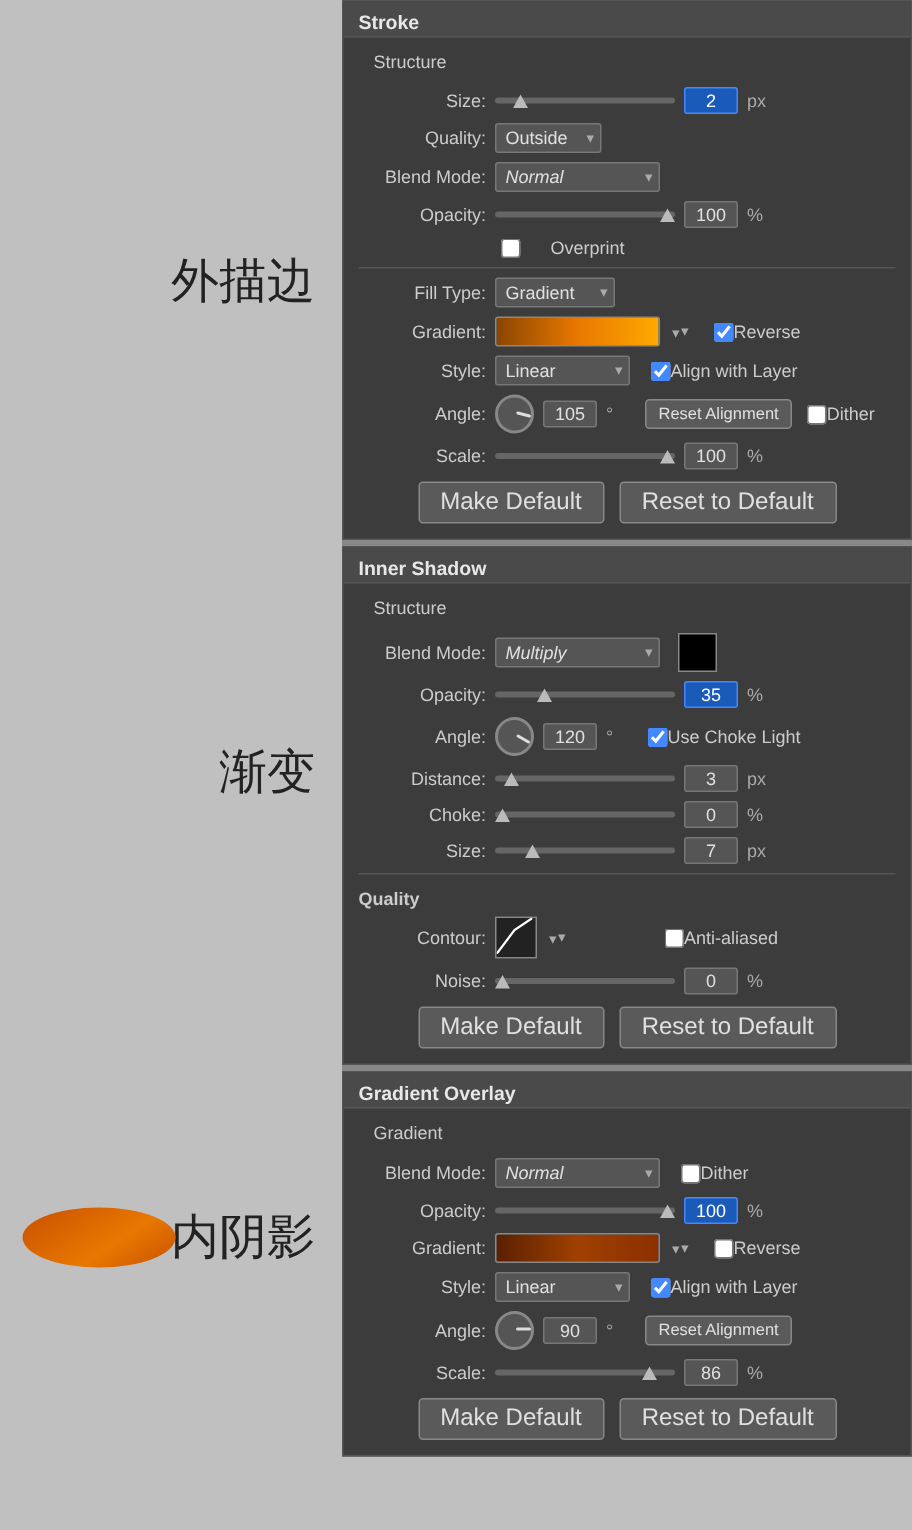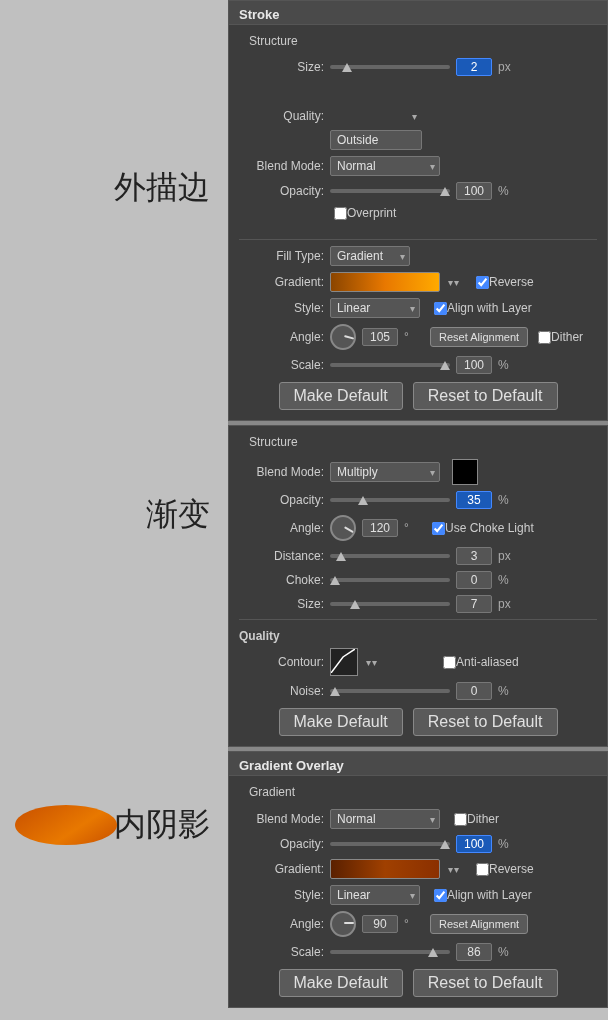--- a/index.html
+++ b/index.html
@@ -252,23 +252,23 @@
       color: #e0e0e0;
       font-size: 16px;
       padding: 4px 14px;
       border-radius: 3px;
       cursor: pointer;
     }
 
     .overprint-row {
       display: flex;
       align-items: center;
-      gap: 0;
+      gap: 20px;
       margin-left: 95px;
-      margin-bottom: 19px;
+      margin-bottom: 6px;
     }
 
     
     .panel-gap {
       height: 4px;
       background: #888;
     }
 
     
     .left-content {
@@ -289,23 +289,23 @@
     .slot-shadow { height: 340px; }
     .slot-gradient { height: 280px; }
 
     .chinese-char {
       font-size: 32px;
       color: #222;
       font-weight: 500;
       writing-mode: horizontal-tb;
     }
 
-    .select-normal { width: 110px; }
+    .select-normal { width: 110px; font-style: italic; }
     .select-medium { width: 90px; }
-    .select-position { width: 92px; margin-top: 48px; }
+    .select-position { width: 71px; }
     .select-fill { width: 80px; }
   </style>
 </head>
 <body>
 
 <div class="main-layout">
 
   <div class="left-content">
 
     <div class="left-slot slot-stroke" style="display:flex;align-items:center;justify-content:flex-end;padding-right:18px;">
@@ -440,20 +440,21 @@
         <div class="btn-row">
           <button class="btn">Make Default</button>
           <button class="btn">Reset to Default</button>
         </div>
       </div>
     </div>
 
     <div class="panel-gap"></div>
 
     <div class="panel-section">
+      <div class="panel-header">Inner Shadow</div>
       <div class="panel-body">
         <div class="panel-subheader">Structure</div>
 
         <div class="form-row" style="margin-top:6px;">
           <span class="form-label">Blend Mode:</span>
           <div class="select-wrapper">
             <select class="select-box select-normal">
               <option>Multiply</option>
               <option>Normal</option>
               <option>Screen</option>

